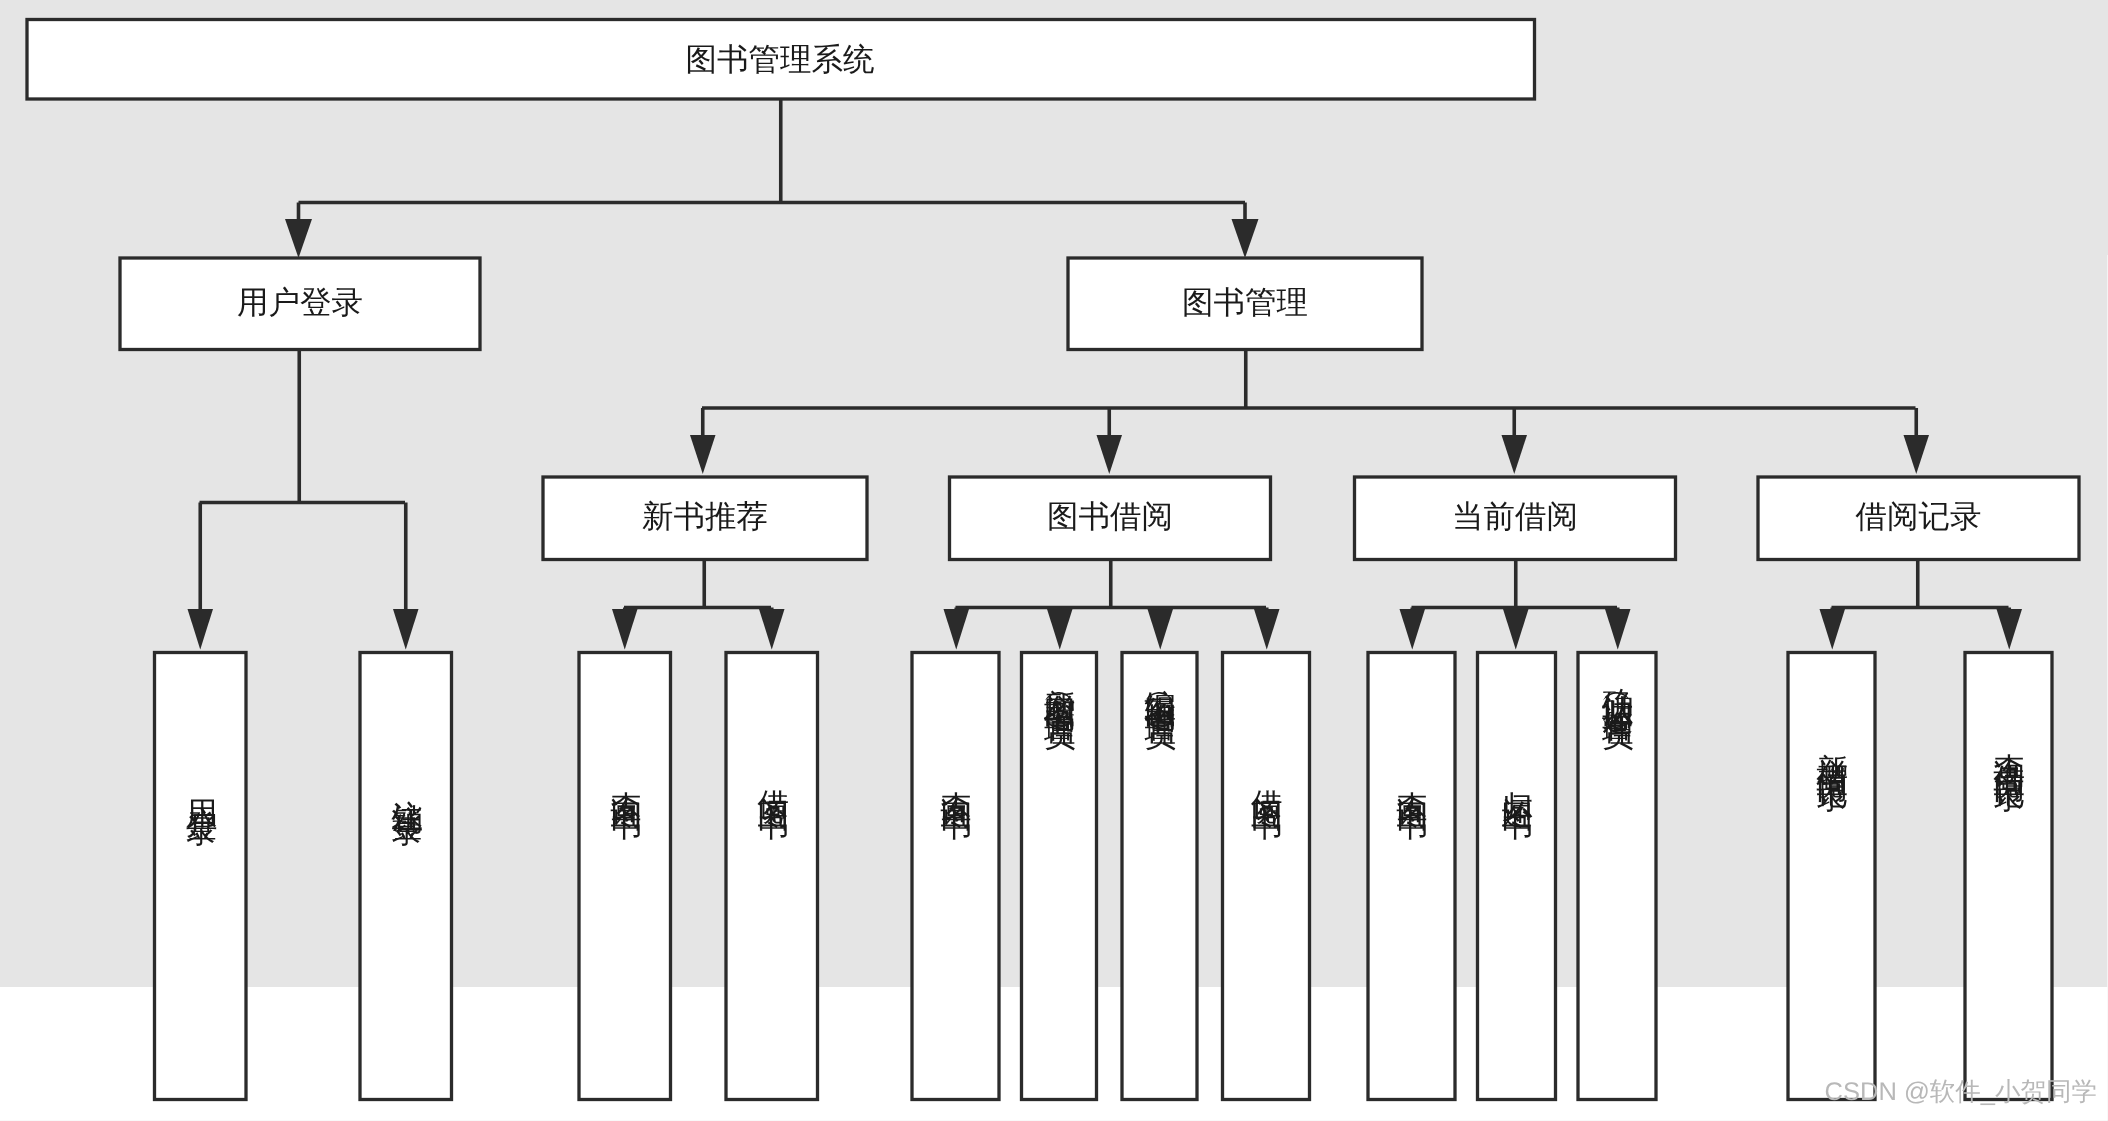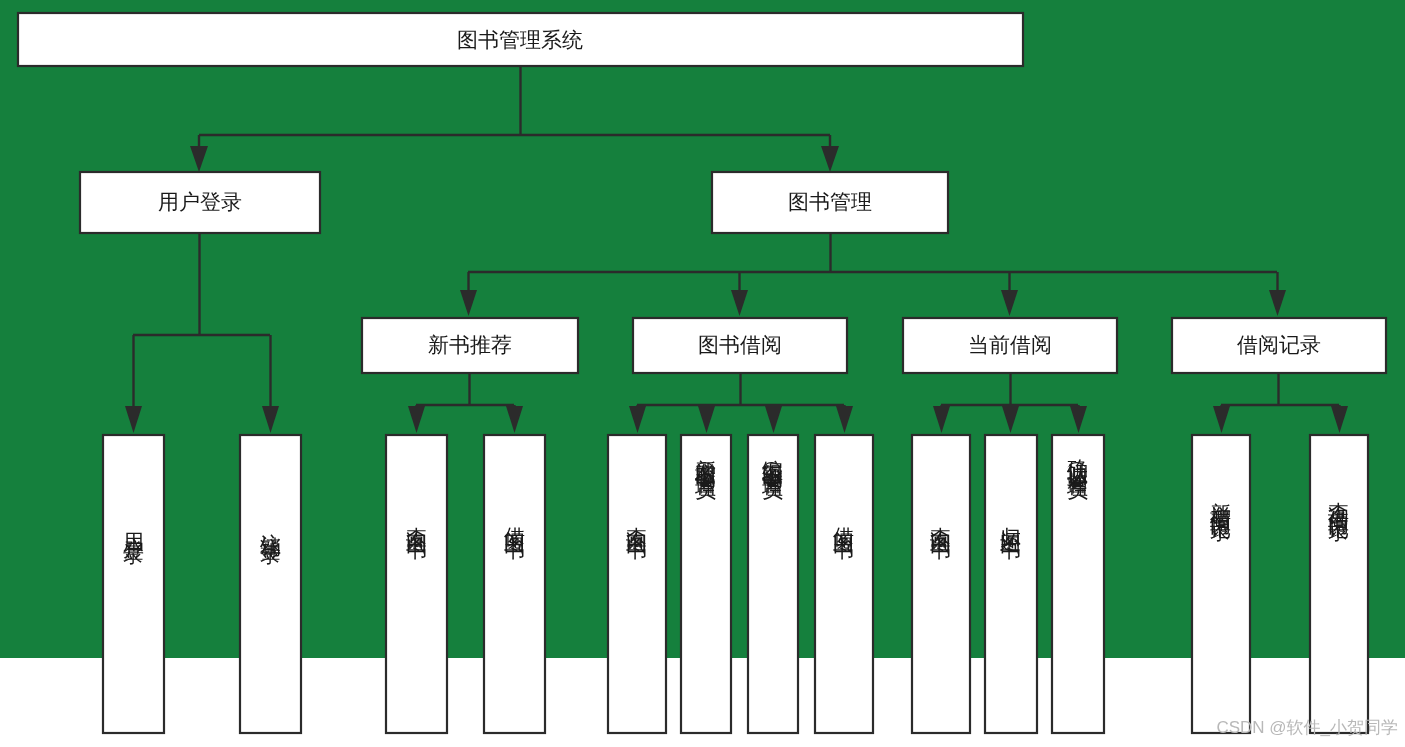--- a/index.html
+++ b/index.html
@@ -10,21 +10,21 @@
   body {
     width: 1405px;
     height: 747px;
     font-family: "Liberation Sans", "DejaVu Sans", sans-serif;
     overflow: hidden;
   }
   #diagram-root {
     position: relative;
     width: 1405px;
     height: 658px;
-    background: #15803d;
+    background: #e5e5e5;
   }
   svg#diagram-svg {
     position: absolute;
     left: 0;
     top: 0;
     width: 1405px;
     height: 747px;
   }
   .node-rect {
     fill: #ffffff;

